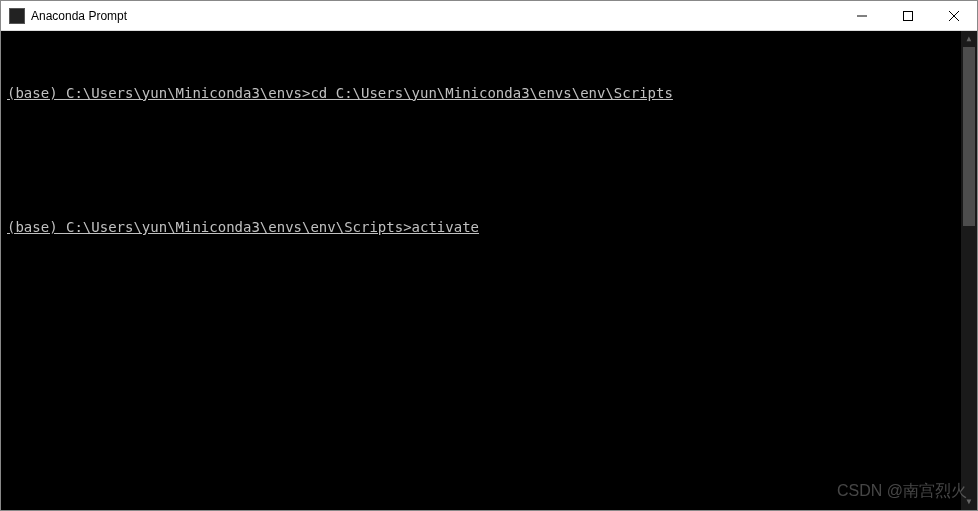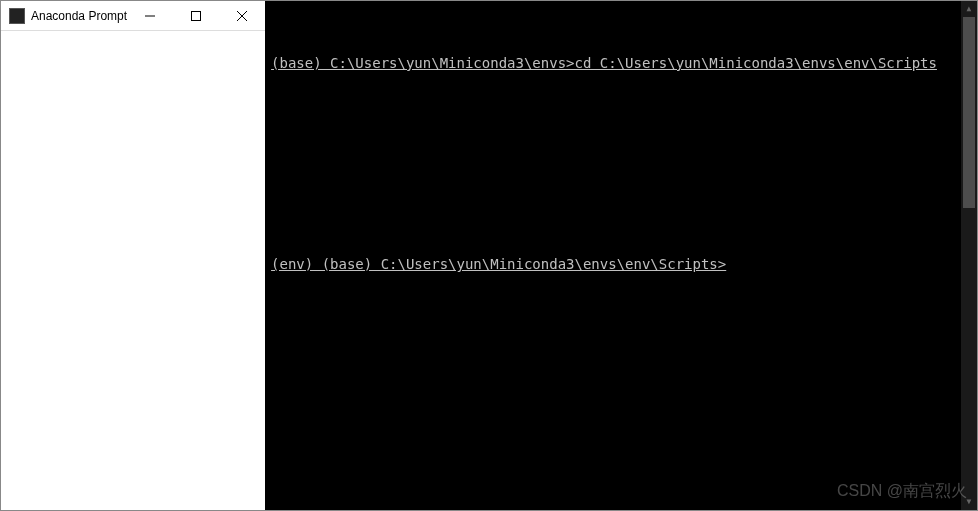--- a/index.html
+++ b/index.html
@@ -13,21 +13,21 @@
       background: #fff;
       font-family: "Segoe UI", Tahoma, sans-serif;
       overflow: hidden;
       position: relative;
     }
     .window {
       width: 978px;
       height: 511px;
       border: 1px solid #888;
       display: flex;
-      flex-direction: row;
+      flex-direction: column;
       background: #fff;
     }
     .titlebar {
       height: 30px;
       background: #fff;
       display: flex;
       align-items: center;
       border-bottom: 1px solid #ddd;
     }
     .titlebar-icon {
@@ -153,22 +153,22 @@
             <line x1="0" y1="0" x2="10" y2="10" stroke="#000" stroke-width="1"></line>
             <line x1="10" y1="0" x2="0" y2="10" stroke="#000" stroke-width="1"></line>
           </svg>
       </div>
     </div>
   </div>
 
   <div class="terminal">
     <span class="line">(base) C:\Users\yun\Miniconda3\envs&gt;cd C:\Users\yun\Miniconda3\envs\env\Scripts</span>
     <span class="line blank-line"></span>
+    <span class="line">(base) C:\Users\yun\Miniconda3\envs\env\Scripts&gt;activate</span>
     <span class="line blank-line"></span>
-    <span class="line">(env) (base) C:\Users\yun\Miniconda3\envs\env\Scripts&gt;</span>
 
     <div class="scrollbar">
       <div class="scrollbar-arrow up">▲</div>
       <div class="scrollbar-track">
         <div class="scrollbar-thumb"></div>
       </div>
       <div class="scrollbar-arrow down">▼</div>
     </div>
 
     <div class="watermark">CSDN @南宫烈火</div>

